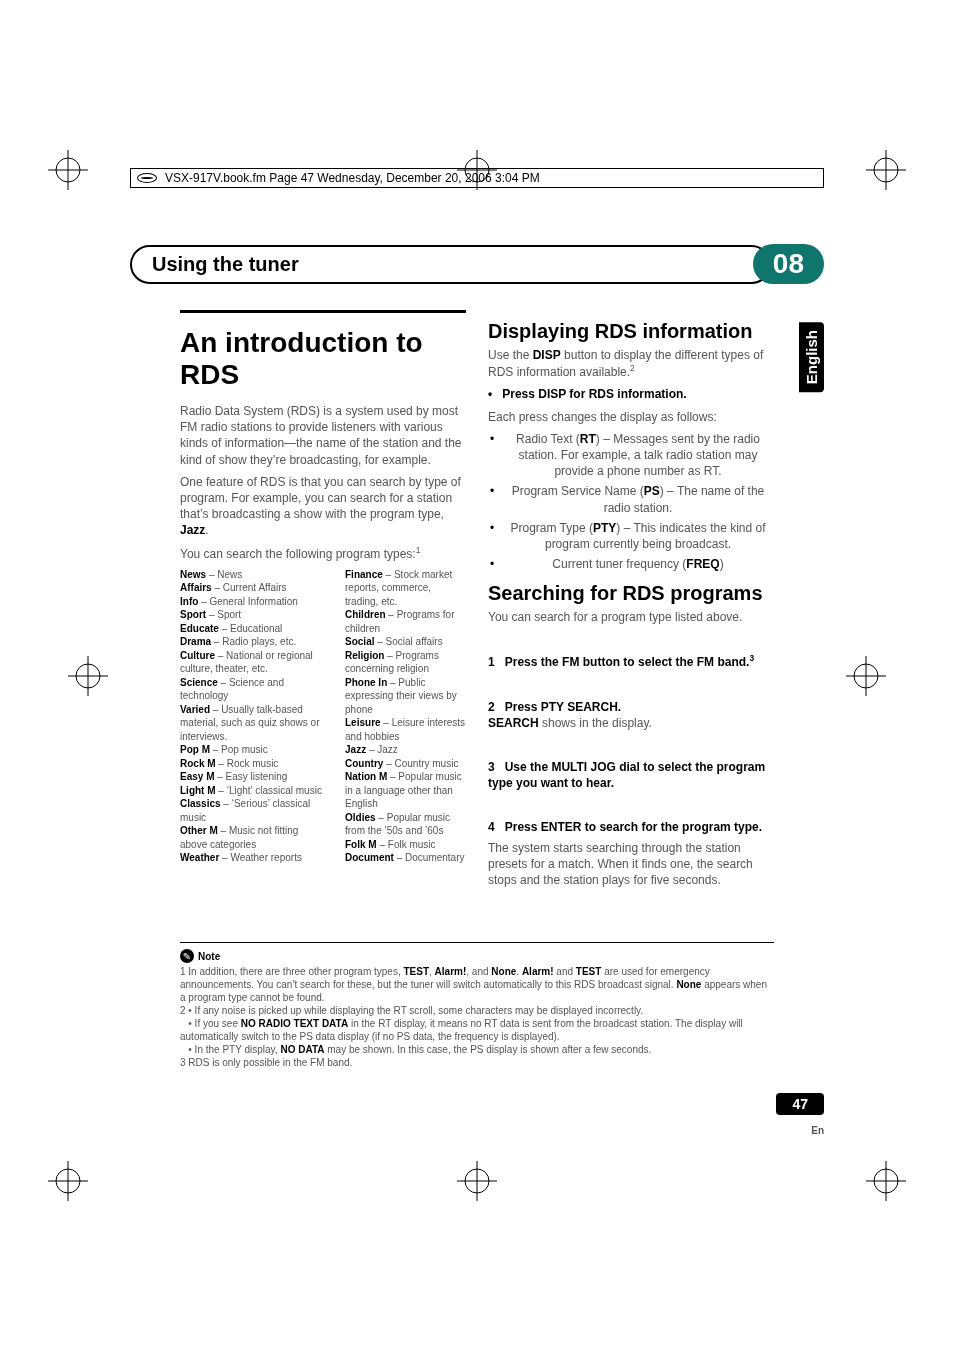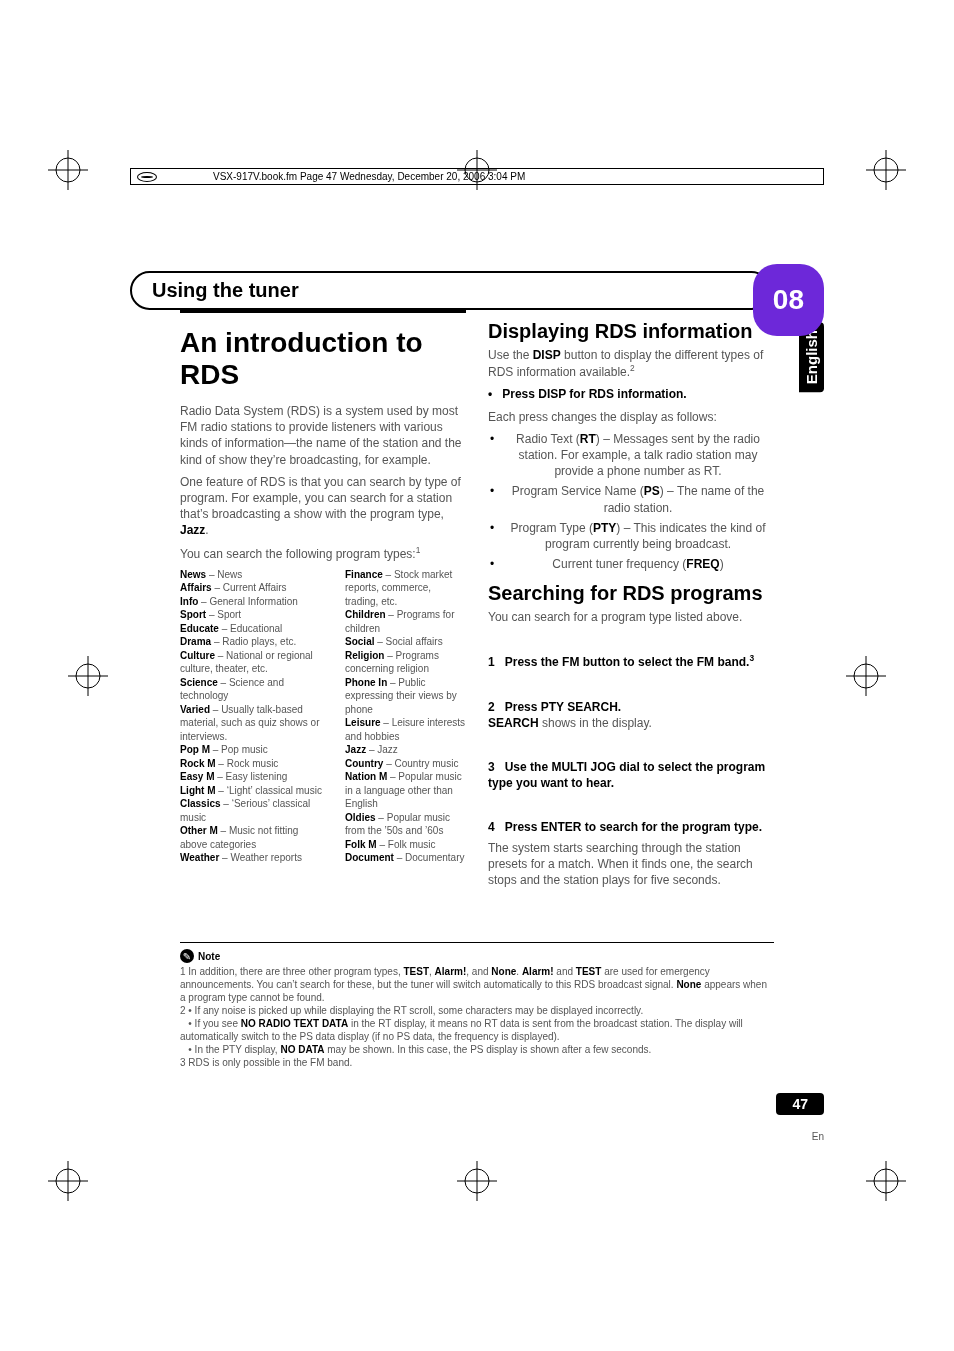--- a/index.html
+++ b/index.html
@@ -47,21 +47,21 @@
     border-radius: 50%;
     position: relative;
   }
   .pageheader .spiral::after {
     content: "";
     position: absolute;
     inset: 3px;
     border: 1px solid #000;
     border-radius: 50%;
   }
-  .pageheader span { font-size: 10px; margin-left: 48px; }
+  .pageheader span { font-size: 12px; }
 
   
   .chapterbar {
     position: absolute;
     top: 244px;
     left: 130px;
     right: 130px;
     display: flex;
     align-items: center;
     justify-content: space-between;
@@ -69,29 +69,28 @@
   .chapterbar .title-pill {
     border: 2px solid #000;
     border-radius: 24px;
     padding: 6px 20px;
     font-size: 20px;
     font-weight: bold;
     flex: 1;
     margin-right: -18px;
   }
   .chapterbar .chnum {
-    background: #6d28d9;
+    background: #0f766e;
     color: #fff;
     font-size: 28px;
     font-weight: bold;
     border-radius: 24px;
-    padding: 20px 20px;
+    padding: 4px 20px;
     position: relative;
     z-index: 1;
-    margin-top: 20px;
   }
 
   
   .langtab {
     position: absolute;
     top: 322px;
     right: 130px;
     background: #000;
     color: #fff;
     font-weight: bold;
@@ -211,21 +210,22 @@
     color:#fff;
     border-radius: 4px;
     font-weight:bold;
     padding: 3px 16px;
     font-size: 14px;
     display:inline-block;
   }
   .pagenum .en {
     font-size: 10px;
     color:#555;
-    margin-top: 16px;
+    margin-top: 10px;
+    font-weight: bold;
   }
 </style>
 </head>
 <body>
 
 <div class="regmark tl"><svg viewBox="0 0 40 40">
       <circle cx="20" cy="20" r="12" fill="none" stroke="#000"></circle>
       <line x1="0" y1="20" x2="40" y2="20" stroke="#000"></line>
       <line x1="20" y1="0" x2="20" y2="40" stroke="#000"></line>
     </svg></div>

